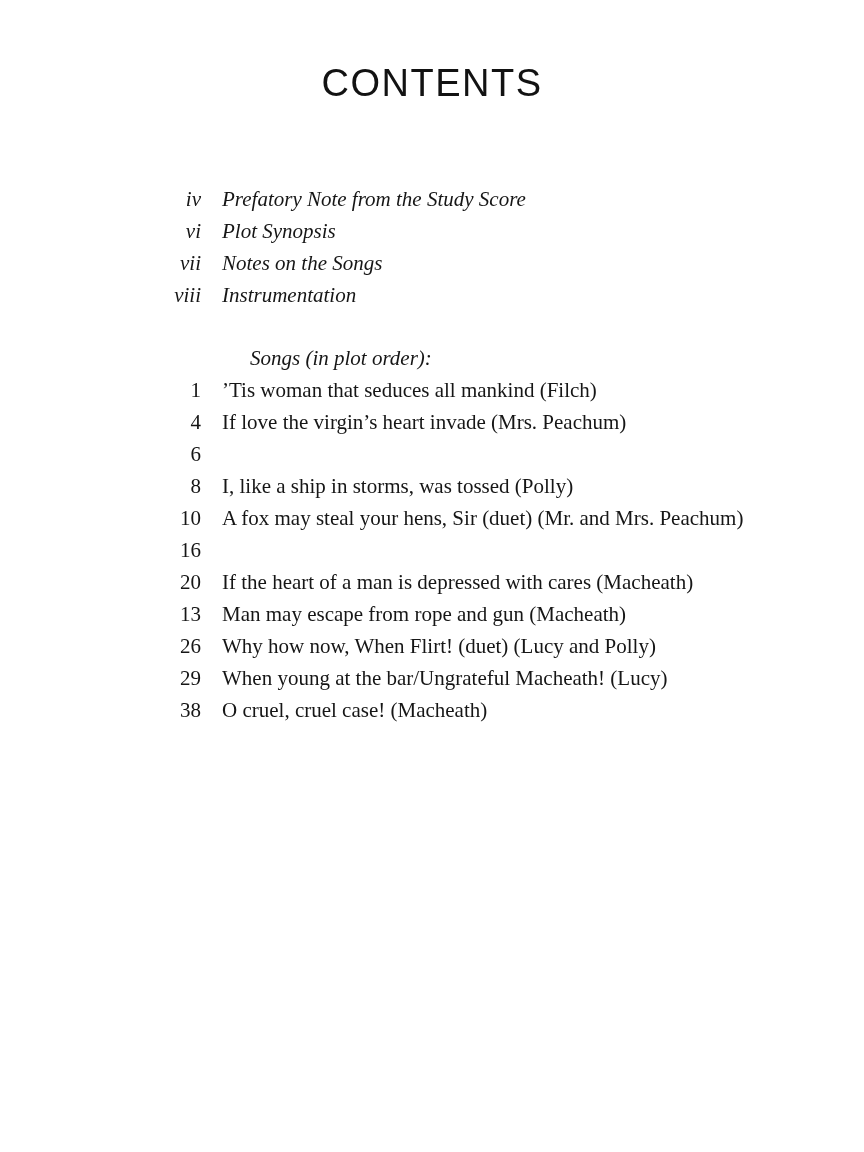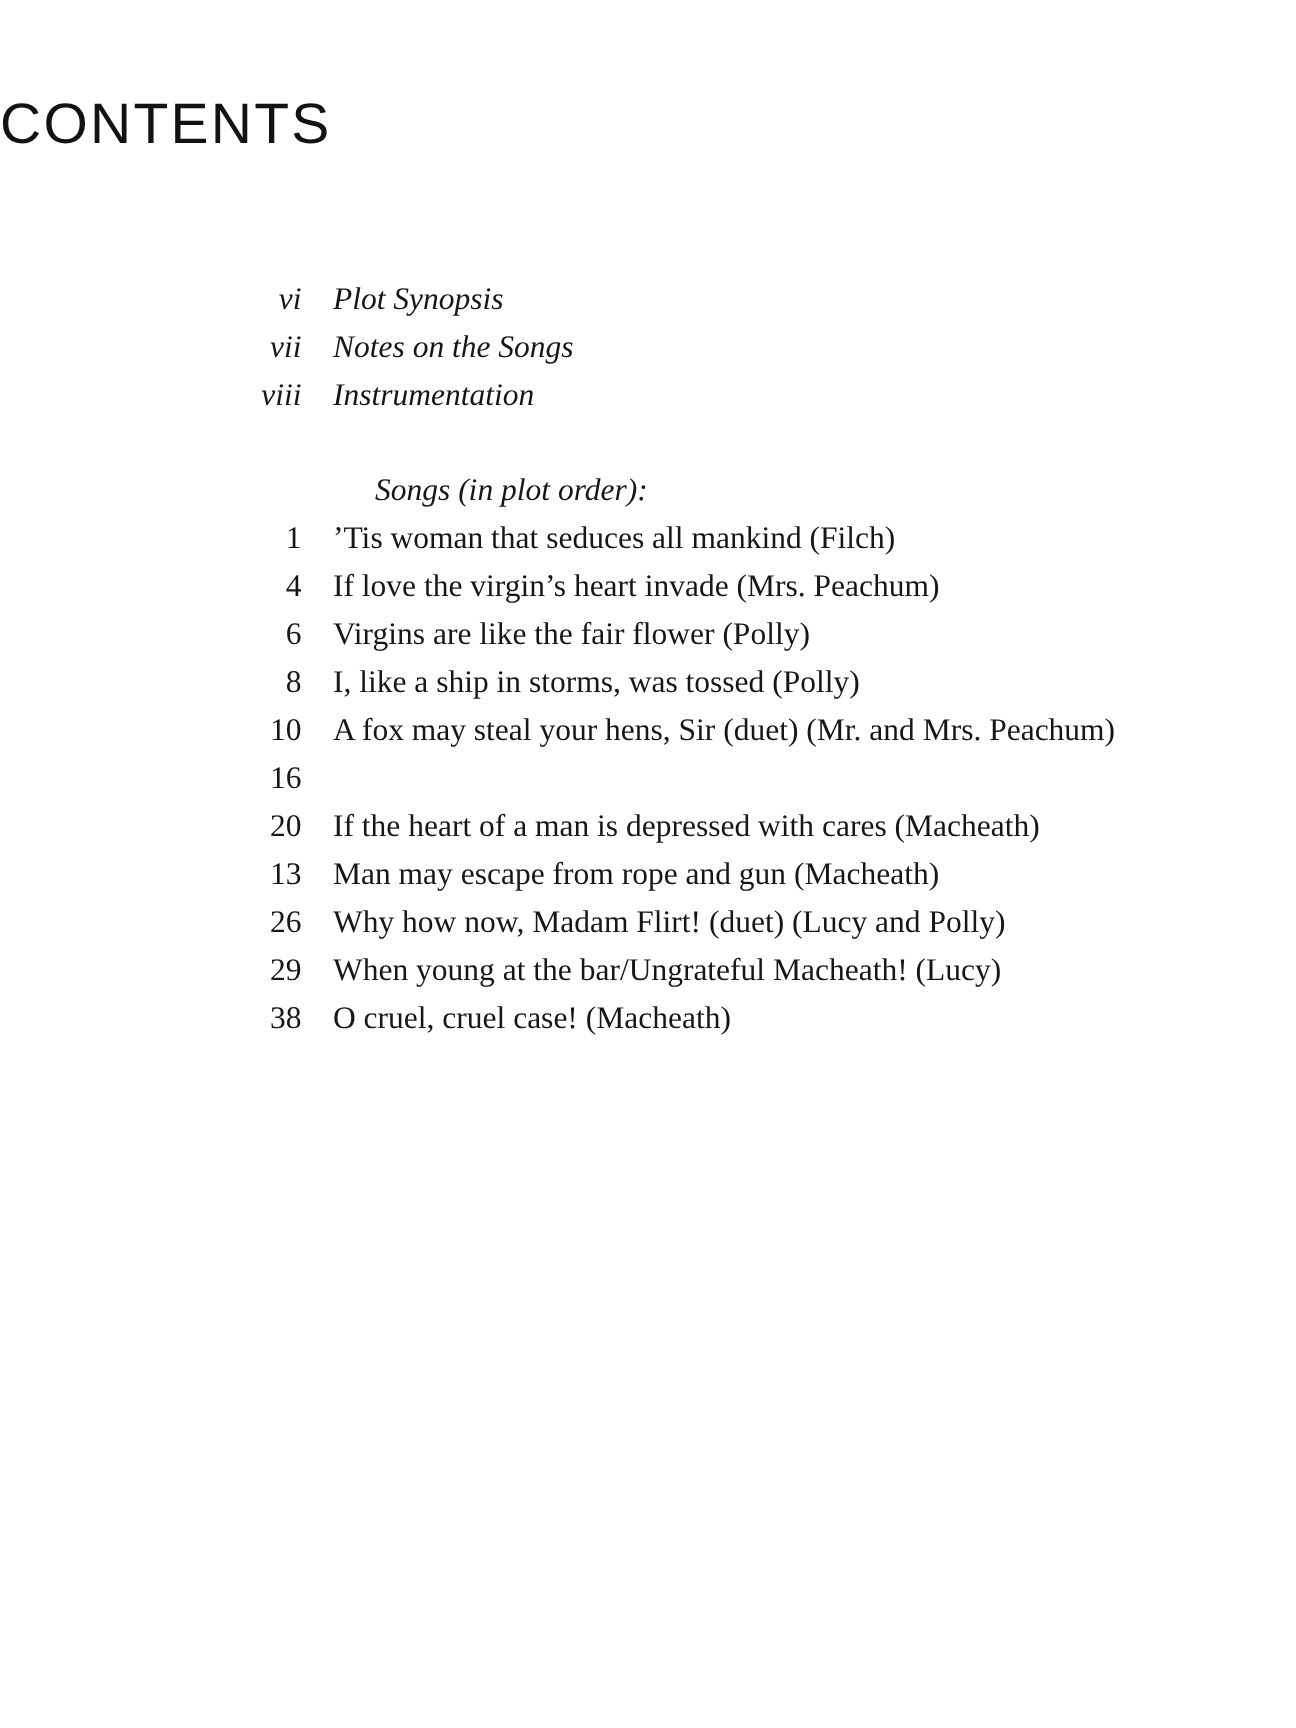--- a/index.html
+++ b/index.html
@@ -12,21 +12,21 @@
     width: 864px;
     height: 1152px;
     background: #ffffff;
     overflow: hidden;
     font-family: "Liberation Serif", serif;
     color: #161616;
   }
   .doc-title {
     margin: 0;
     padding-top: 60px;
-    text-align: left;
+    text-align: center;
     font-family: "Liberation Sans", sans-serif;
     font-weight: 400;
     font-size: 38px;
     letter-spacing: 1.5px;
     line-height: 46px;
     color: #121212;
   }
   .toc {
     margin-top: 77px;
     font-size: 21px;
@@ -61,20 +61,24 @@
   }
 </style>
 </head>
 <body>
 
 <div class="page">
   <h1 class="doc-title">CONTENTS</h1>
 
   <div class="toc">
     <div class="front-matter">
+  <div class="toc-row">
+    <span class="toc-num">iv</span>
+    <span class="toc-entry">Prefatory Note from the Study Score</span>
+  </div>
 
   <div class="toc-row">
     <span class="toc-num">vi</span>
     <span class="toc-entry">Plot Synopsis</span>
   </div>
 
   <div class="toc-row">
     <span class="toc-num">vii</span>
     <span class="toc-entry">Notes on the Songs</span>
   </div>
@@ -95,21 +99,20 @@
     <span class="toc-entry">’Tis woman that seduces all mankind (Filch)</span>
   </div>
 
   <div class="toc-row">
     <span class="toc-num">4</span>
     <span class="toc-entry">If love the virgin’s heart invade (Mrs. Peachum)</span>
   </div>
 
   <div class="toc-row">
     <span class="toc-num">6</span>
-    <span class="toc-entry">Virgins are like the fair flower (Polly)</span>
   </div>
 
   <div class="toc-row">
     <span class="toc-num">8</span>
     <span class="toc-entry">I, like a ship in storms, was tossed (Polly)</span>
   </div>
 
   <div class="toc-row">
     <span class="toc-num">10</span>
     <span class="toc-entry">A fox may steal your hens, Sir (duet) (Mr. and Mrs. Peachum)</span>
@@ -125,21 +128,21 @@
   </div>
 
   <div class="toc-row">
     <span class="toc-num">13</span>
     <span class="toc-entry">Man may escape from rope and gun (Macheath)</span>
   </div>
 
 
   <div class="toc-row">
     <span class="toc-num">26</span>
-    <span class="toc-entry">Why how now, Madam Flirt! (duet) (Lucy and Polly)</span>
+    <span class="toc-entry">Why how now, When Flirt! (duet) (Lucy and Polly)</span>
   </div>
 
   <div class="toc-row">
     <span class="toc-num">29</span>
     <span class="toc-entry">When young at the bar/Ungrateful Macheath! (Lucy)</span>
   </div>
 
   <div class="toc-row">
   </div>
 

